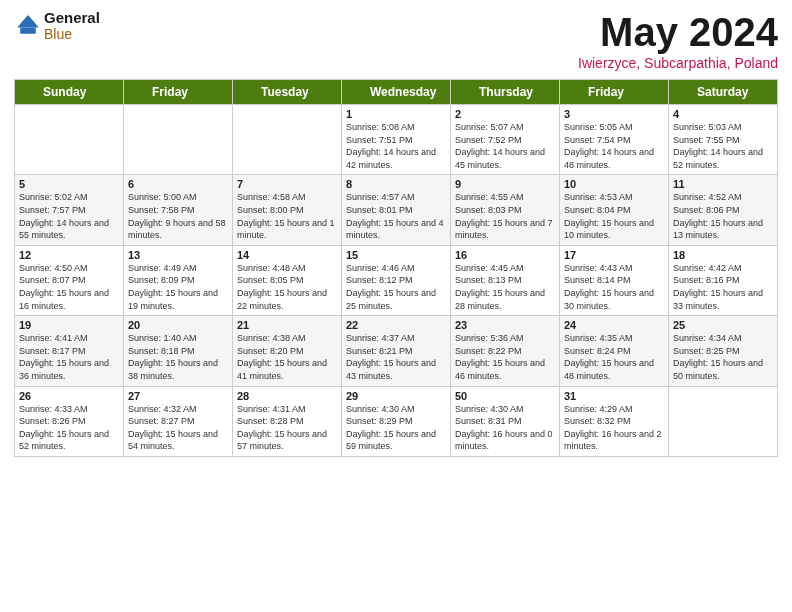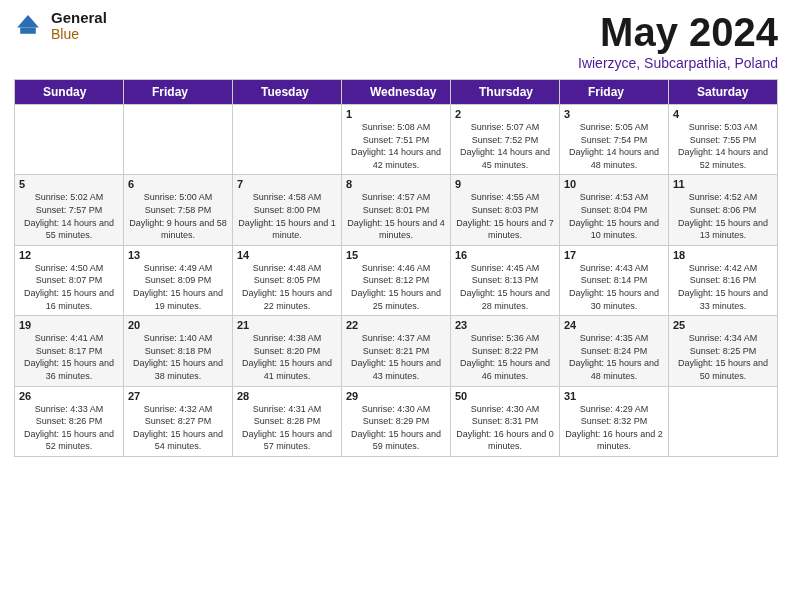--- a/index.html
+++ b/index.html
@@ -18,38 +18,38 @@
     }
     .header {
       display: flex;
       justify-content: space-between;
       align-items: flex-start;
       margin-bottom: 8px;
     }
     .logo {
       display: flex;
       align-items: center;
-      gap: 7px;
+      gap: 0;
     }
     .logo-icon {
       width: 28px;
       height: 28px;
       margin-right: 2px;
     }
     .title-area {
       text-align: right;
     }
     .main-title {
       font-size: 40px;
       font-weight: bold;
       color: #1a1a1a;
     }
     .subtitle {
       font-size: 14px;
-      color: #4c1d95;
+      color: #be185d;
     }
     .calendar {
       width: 100%;
       border-collapse: collapse;
       border: 1px solid #ccc;
     }
     .calendar th {
       background-color: #2a6db5;
       color: #fff;
       font-size: 12px;
@@ -68,32 +68,31 @@
       color: #222;
       background: #fff;
     }
     .calendar tr:nth-child(even) td {
       background: #f5f5f5;
     }
     .calendar tr:nth-child(odd) td {
       background: #fff;
     }
     
-    .calendar thead tr th { background: #4c1d95; padding-left: 28px; }
+    .calendar thead tr th { background: #4d7c0f; padding-left: 28px; }
     .day-num {
       font-size: 11px;
       font-weight: bold;
       display: block;
       margin-bottom: 1px;
     }
     .day-info {
       font-size: 9px;
       line-height: 1.4;
       color: #333;
-      text-align: center;
     }
     .empty-cell {
       background: #f9f9f9;
     }
   </style>
 </head>
 <body>
 
 <div class="page">
   <div class="header">

